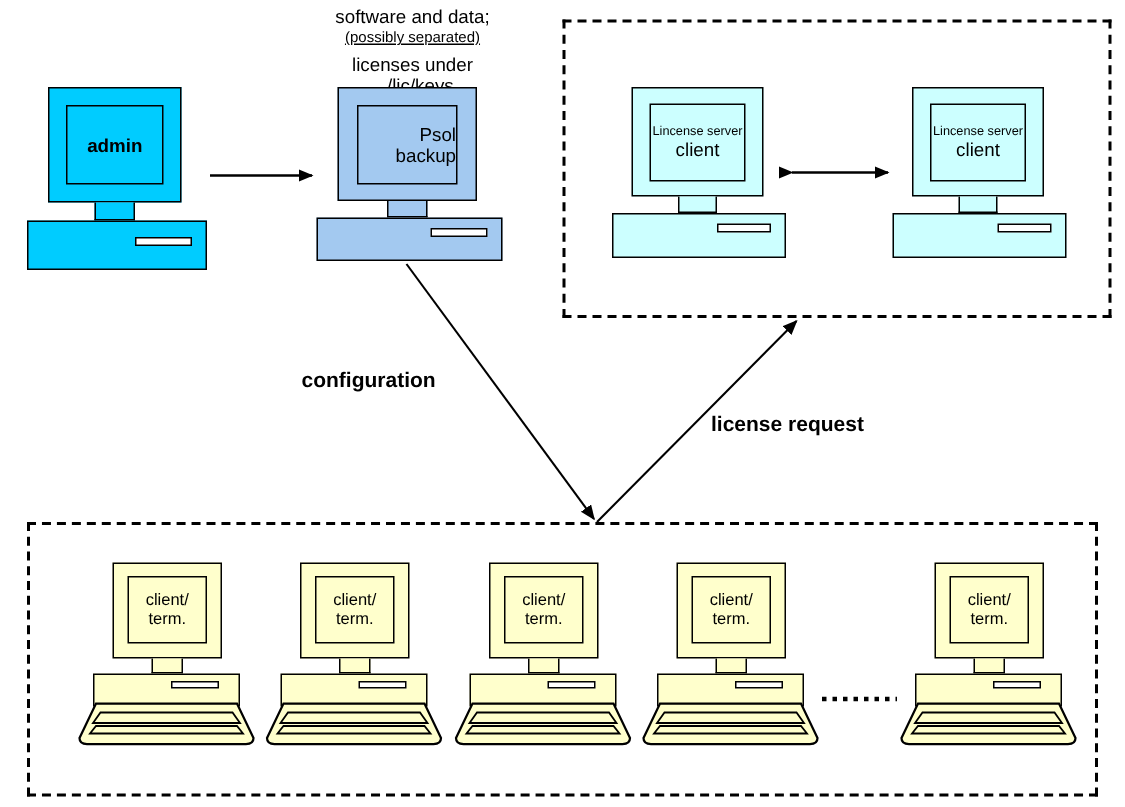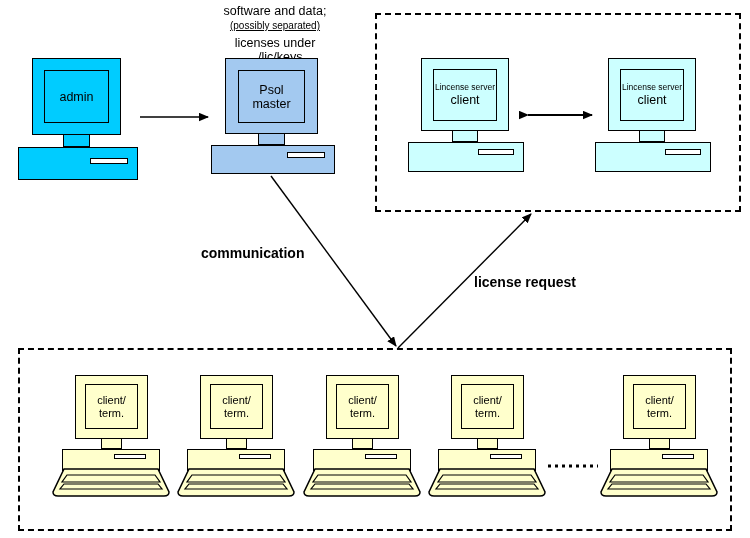--- a/index.html
+++ b/index.html
@@ -86,35 +86,35 @@
 </head>
 <body>
 
 <div id="canvas">
 
   <div class="lbl lbl-center t-big" style="left:199px;top:4px;width:152px;">software and data;</div>
   <div class="lbl lbl-center t-small" style="left:199px;top:20px;width:152px;text-decoration:underline;">(possibly separated)</div>
   <div class="lbl lbl-center t-big" style="left:199px;top:50px;width:152px;">.../lic/keys</div>
   <div class="lbl lbl-center t-big" style="left:199px;top:36px;width:152px;">licenses under</div>
 
-  <div class="computer c-admin" style="left:18px;top:58px;width:120px;height:122px;">
+  <div class="computer c-admin" style="left:18px;top:58px;width:120px;height:122px;font-weight:bold;">
     <div class="monitor" style="left:14px;top:0px;width:89px;height:77px;"></div>
     <div class="screen" style="left:26px;top:12px;width:65px;height:53px;">
       <span class="t-screen-big">admin</span>
     </div>
     <div class="neck" style="left:45px;top:77px;width:27px;height:12px;"></div>
     <div class="base" style="left:0px;top:89px;width:120px;height:33px;"></div>
     <div class="slot" style="left:72px;top:100px;width:38px;height:6px;"></div>
   </div>
 
   <div class="computer c-psol" style="left:211px;top:58px;width:124px;height:116px;">
     <div class="monitor" style="left:14px;top:0px;width:93px;height:76px;"></div>
-    <div class="screen" style="left:27px;top:12px;width:67px;height:53px;">
+    <div class="screen" style="left:27px;top:12px;width:67px;height:53px;align-items:flex-end;">
       <span class="t-screen-big">Psol</span>
-      <span class="t-screen-big">master</span>
+      <span class="t-screen-big">backup</span>
     </div>
     <div class="neck" style="left:47px;top:76px;width:27px;height:11px;"></div>
     <div class="base" style="left:0px;top:87px;width:124px;height:29px;"></div>
     <div class="slot" style="left:76px;top:94px;width:38px;height:6px;"></div>
   </div>
 
   <div class="dashed-box" style="left:375px;top:13px;width:366px;height:199px;"></div>
 
 
   <div class="computer c-lic" style="left:408px;top:58px;width:116px;height:116px;">
@@ -236,16 +236,16 @@
 
     <line x1="528" y1="115" x2="592" y2="115" stroke="#000" stroke-width="1.8" marker-start="url(#ahb)" marker-end="url(#ah)"></line>
 
     <line x1="271" y1="176" x2="396" y2="346" stroke="#000" stroke-width="1.4" marker-end="url(#ah)"></line>
 
     <line x1="398" y1="348" x2="531" y2="214" stroke="#000" stroke-width="1.4" marker-end="url(#ah)"></line>
 
     <line x1="548" y1="466" x2="598" y2="466" stroke="#000" stroke-width="3" stroke-dasharray="3 4" stroke-linecap="butt"></line>
   </svg>
 
-  <div class="lbl t-bold" style="left:201px;top:245px;">communication</div>
+  <div class="lbl t-bold" style="left:201px;top:245px;">configuration</div>
   <div class="lbl t-bold" style="left:474px;top:274px;text-align:right;">license request</div>
 
 </div>
 
 </body></html>

